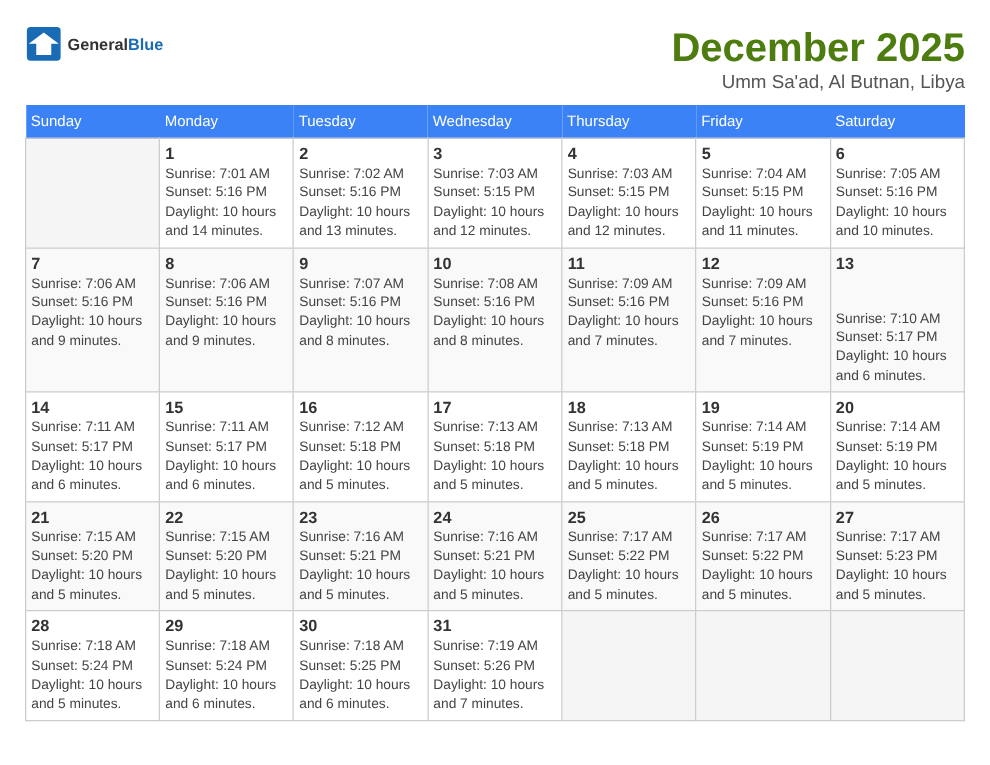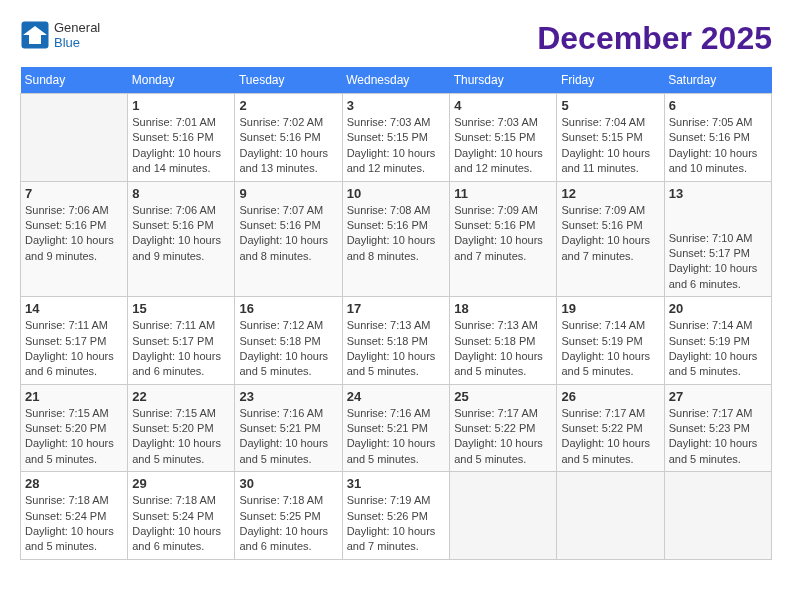--- a/index.html
+++ b/index.html
@@ -16,37 +16,37 @@
       align-items: flex-start;
       margin-bottom: 10px;
     }
     .logo {
       display: flex;
       align-items: center;
       gap: 4px;
     }
     .logo-text {
       display: flex;
-      flex-direction: column;
+      flex-direction: row;
       font-size: 14px;
-      font-weight: normal;
+      font-weight: bold;
     }
     .logo-general { color: #333; font-size: 13px; }
     .logo-blue { color: #1a6bb5; font-size: 13px; }
     .logo-icon {
       width: 30px;
       height: 30px;
     }
     .title-block {
       text-align: right;
     }
     .month-title {
       font-size: 32px;
       font-weight: bold;
-      color: #4c1d95;
+      color: #4d7c0f;
     }
     .location {
       font-size: 15px;
       color: #555;
     }
     .calendar {
       width: 100%;
       border-collapse: collapse;
       font-size: 11px;
     }
@@ -94,20 +94,21 @@
       <rect x="2" y="2" width="36" height="36" rx="4" fill="#1a6bb5"></rect>
       <polygon points="20,8 36,20 28,20 28,32 12,32 12,20 4,20" fill="white"></polygon>
     </svg>
     <div class="logo-text">
       <span class="logo-general">General</span>
       <span class="logo-blue">Blue</span>
     </div>
   </div>
   <div class="title-block">
     <div class="month-title">December 2025</div>
+    <div class="location">Umm Sa'ad, Al Butnan, Libya</div>
   </div>
 </div>
 
 <table class="calendar">
   <thead>
     <tr>
     <th>Sunday</th>
         <th>Monday</th>
         <th>Tuesday</th>
         <th>Wednesday</th>

